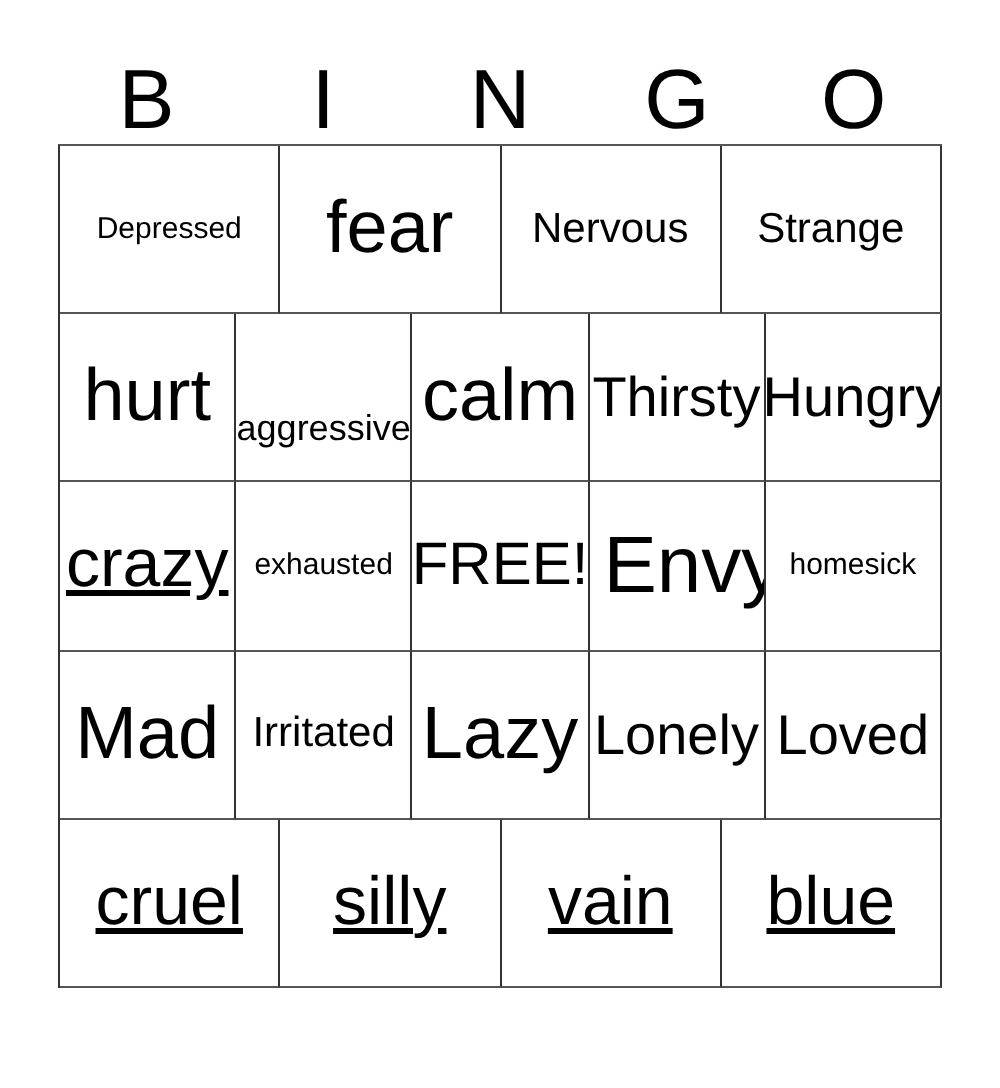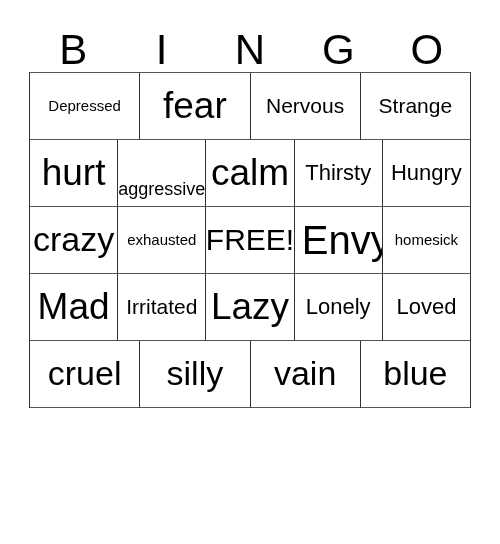--- a/index.html
+++ b/index.html
@@ -36,21 +36,21 @@
     line-height: 44px;
     font-weight: 400;
     color: #000000;
     letter-spacing: 0px;
     font-family: "Liberation Sans", sans-serif;
   }
 
   
   #grid {
     width: 442px;
-    height: 336px;
+    height: 422px;
     border-top: 1px solid #555555;
     border-left: 1px solid #333333;
     box-sizing: border-box;
     display: flex;
     flex-direction: column;
   }
   .grid-row {
     flex: 1 1 0;
     display: flex;
     min-height: 0;
@@ -74,23 +74,23 @@
     font-family: "Liberation Sans", sans-serif;
     font-weight: 400;
     text-align: center;
     display: block;
   }
 
   
   .fs-xs   { font-size: 18px; margin-top: 32px; }
   .fs-s    { font-size: 15px; }
   .fs-m    { font-size: 21px; }
-  .fs-l    { font-size: 22px; }
+  .fs-l    { font-size: 28px; }
   .fs-xl   { font-size: 30px; }
-  .fs-xxl  { font-size: 34px; }
+  .fs-xxl  { font-size: 34px; text-decoration: underline; }
   .fs-xxxl { font-size: 37px; }
   .fs-huge { font-size: 40px; margin-left: 16px; }
 </style>
 </head>
 <body>
 
 <div id="bingo-card">
 
   <div id="header-row">
     <div class="header-cell">B</div>

